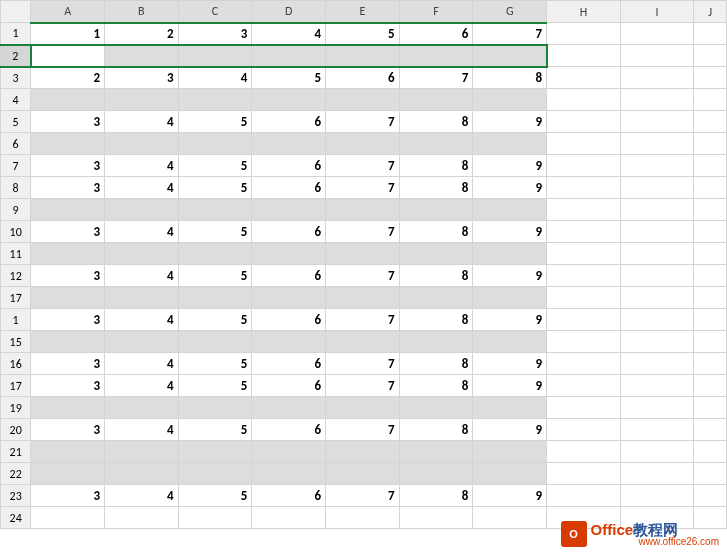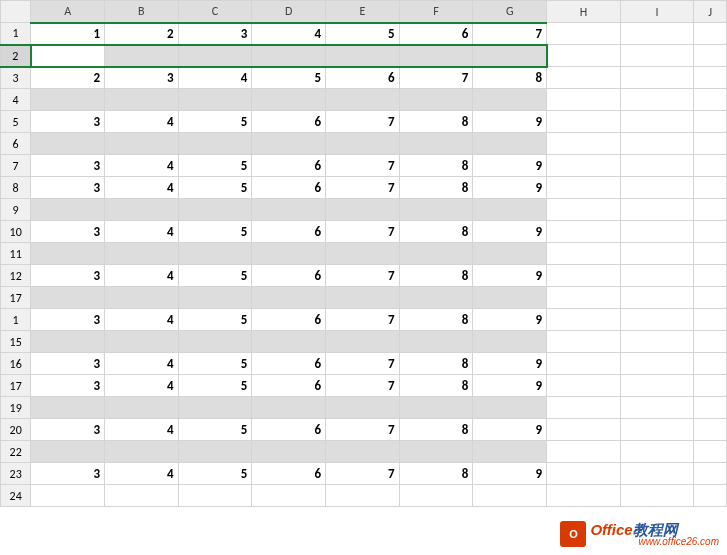--- a/index.html
+++ b/index.html
@@ -76,21 +76,21 @@
       gap: 4px;
       font-family: Arial, sans-serif;
     }
     .wm-icon {
       width: 26px; height: 26px;
       background: #d83b01;
       border-radius: 3px;
       display:flex;align-items:center;justify-content:center;
       color:#fff;font-weight:bold;font-size:11px;
     }
-    .wm-text { display:flex;flex-direction:column;line-height:1;font-style:italic; }
+    .wm-text { display:flex;flex-direction:column;line-height:1; }
     .wm-title { font-size:15px; font-weight:bold; }
     .wm-title .o1 { color:#d83b01; }
     .wm-title .o2 { color:#2b579a; }
     .wm-sub { font-size:10px; color:#d83b01;padding-left:48px; }
   </style>
 </head>
 <body>
 
 <table class="sheet">
   <thead>
@@ -350,20 +350,33 @@
         <td>5</td>
         <td>6</td>
         <td>7</td>
         <td>8</td>
         <td>9</td>
         <td class="out"></td>
         <td class="out"></td>
         <td class="out"></td>
       </tr>
       <tr class="blank-row">
+        <td class="row-hdr">21</td>
+        <td></td>
+        <td></td>
+        <td></td>
+        <td></td>
+        <td></td>
+        <td></td>
+        <td></td>
+        <td class="out"></td>
+        <td class="out"></td>
+        <td class="out"></td>
+      </tr>
+      <tr class="blank-row">
         <td class="row-hdr">22</td>
         <td></td>
         <td></td>
         <td></td>
         <td></td>
         <td></td>
         <td></td>
         <td></td>
         <td class="out"></td>
         <td class="out"></td>

